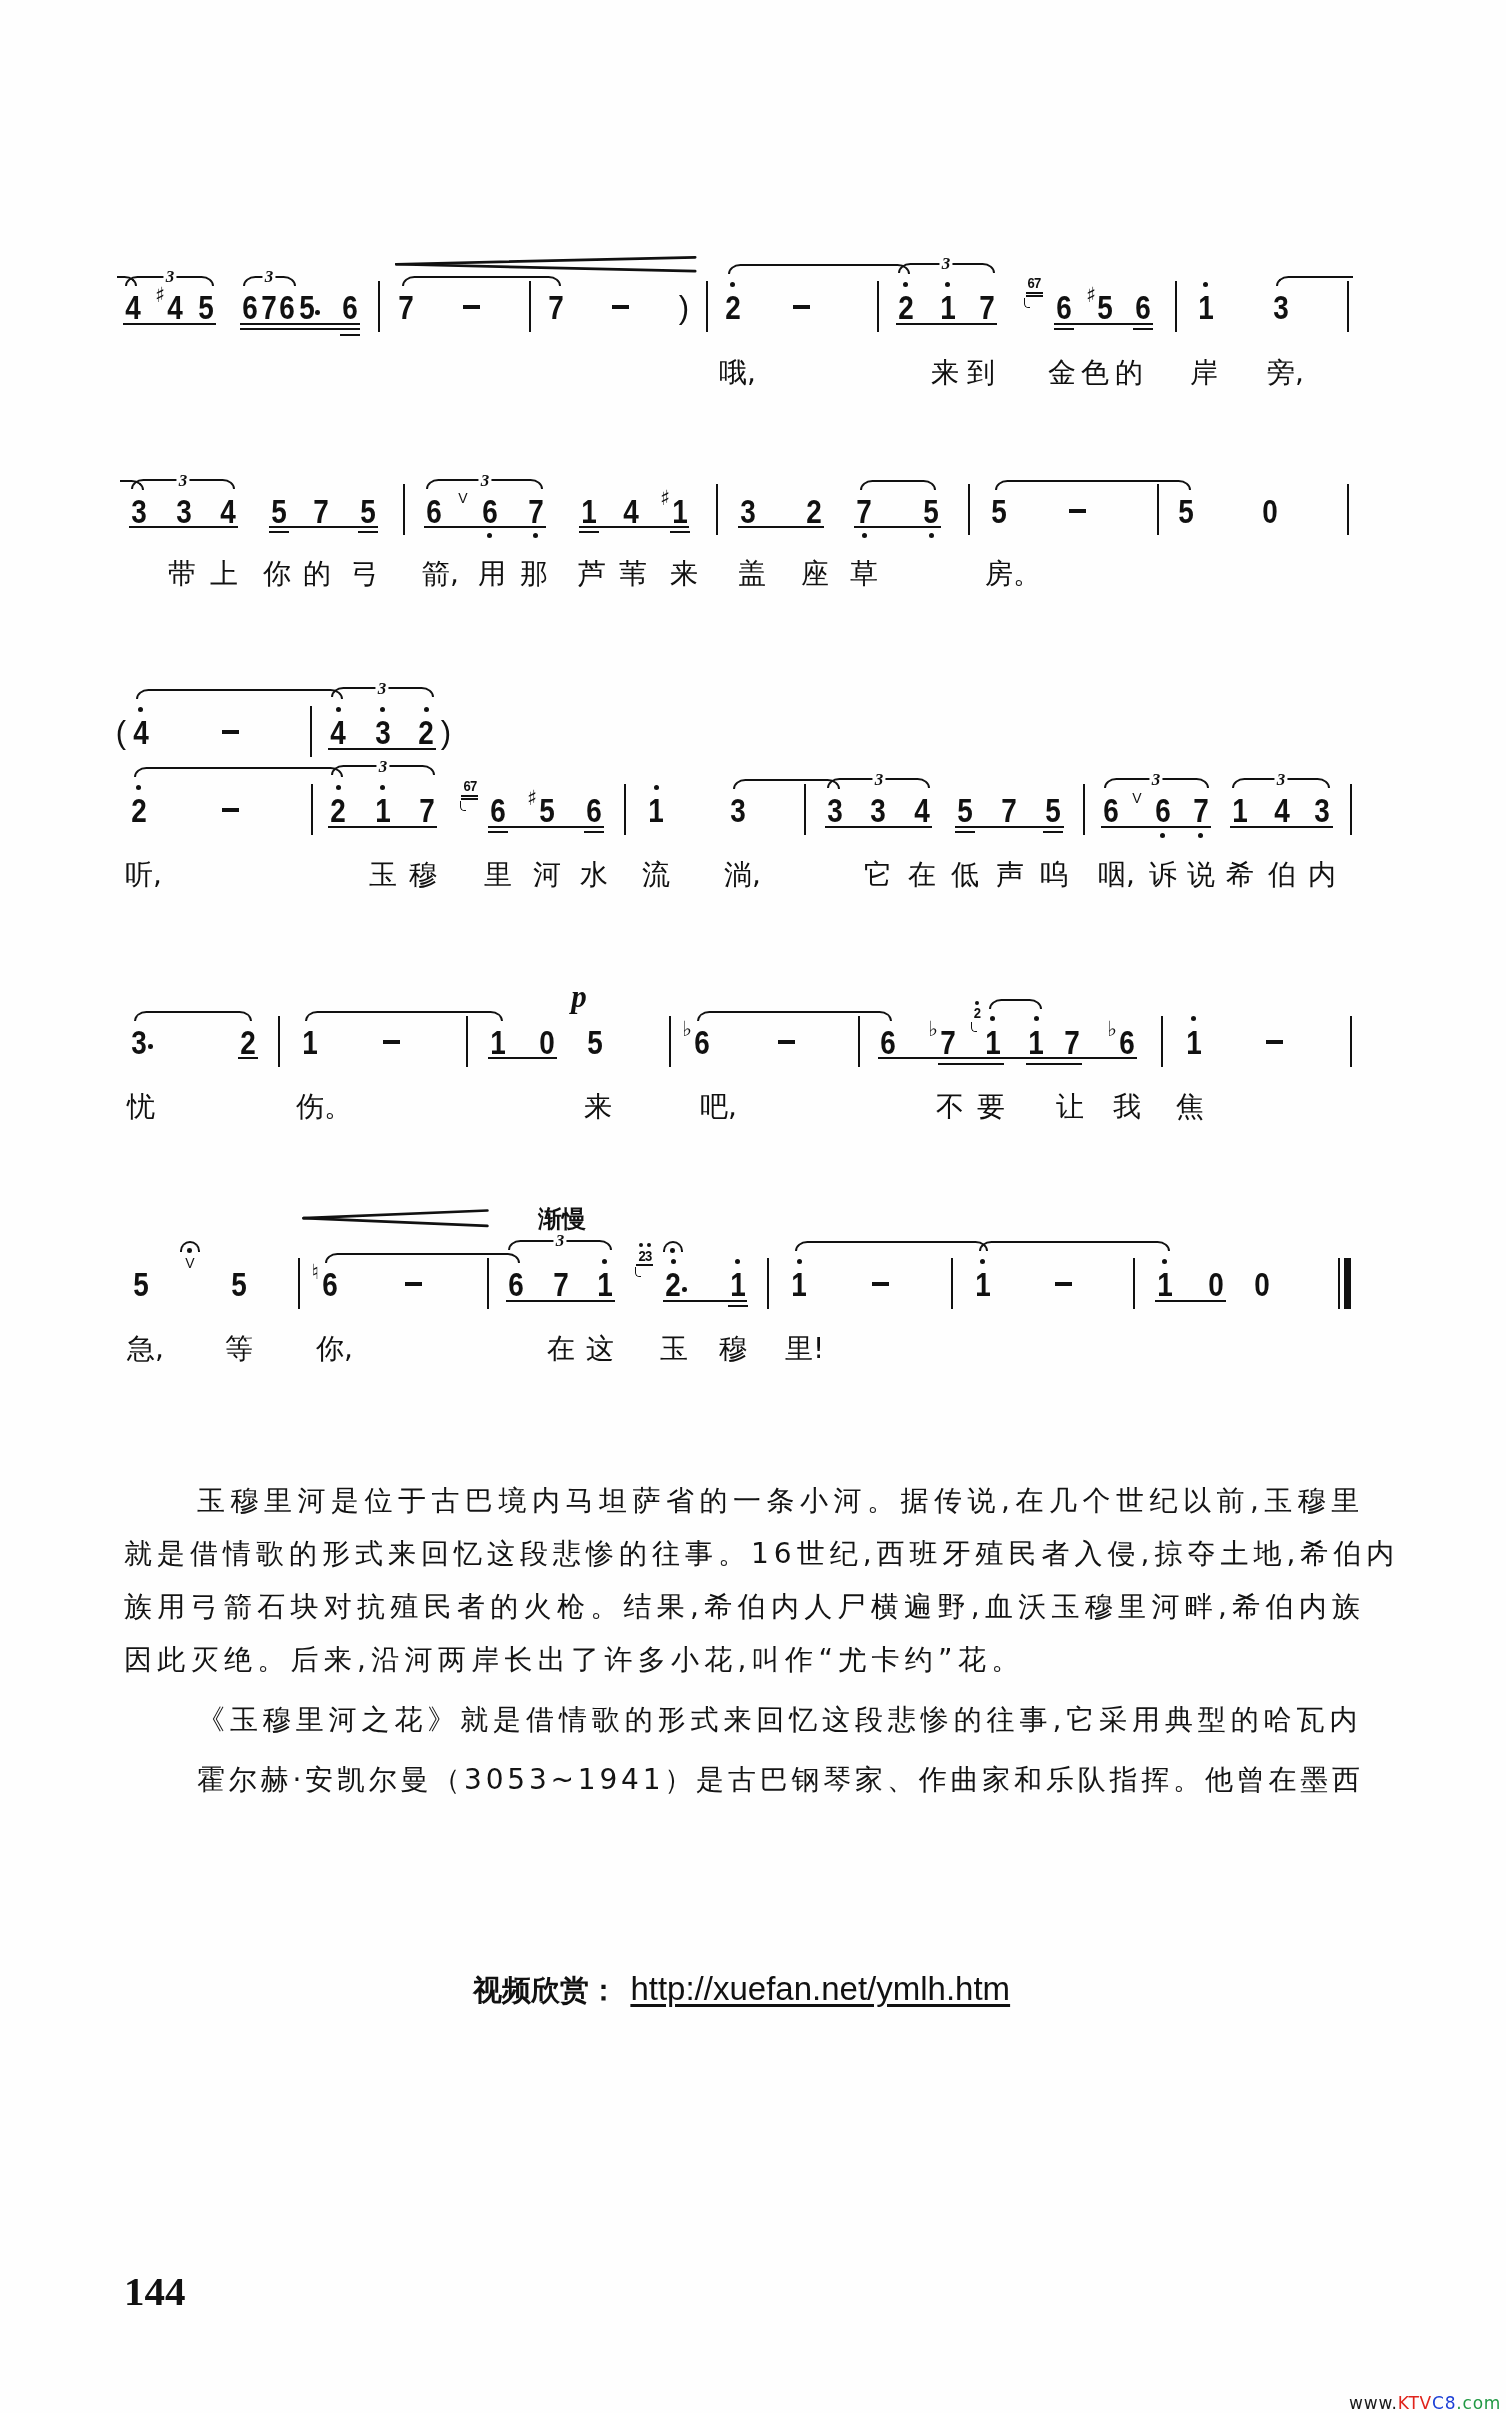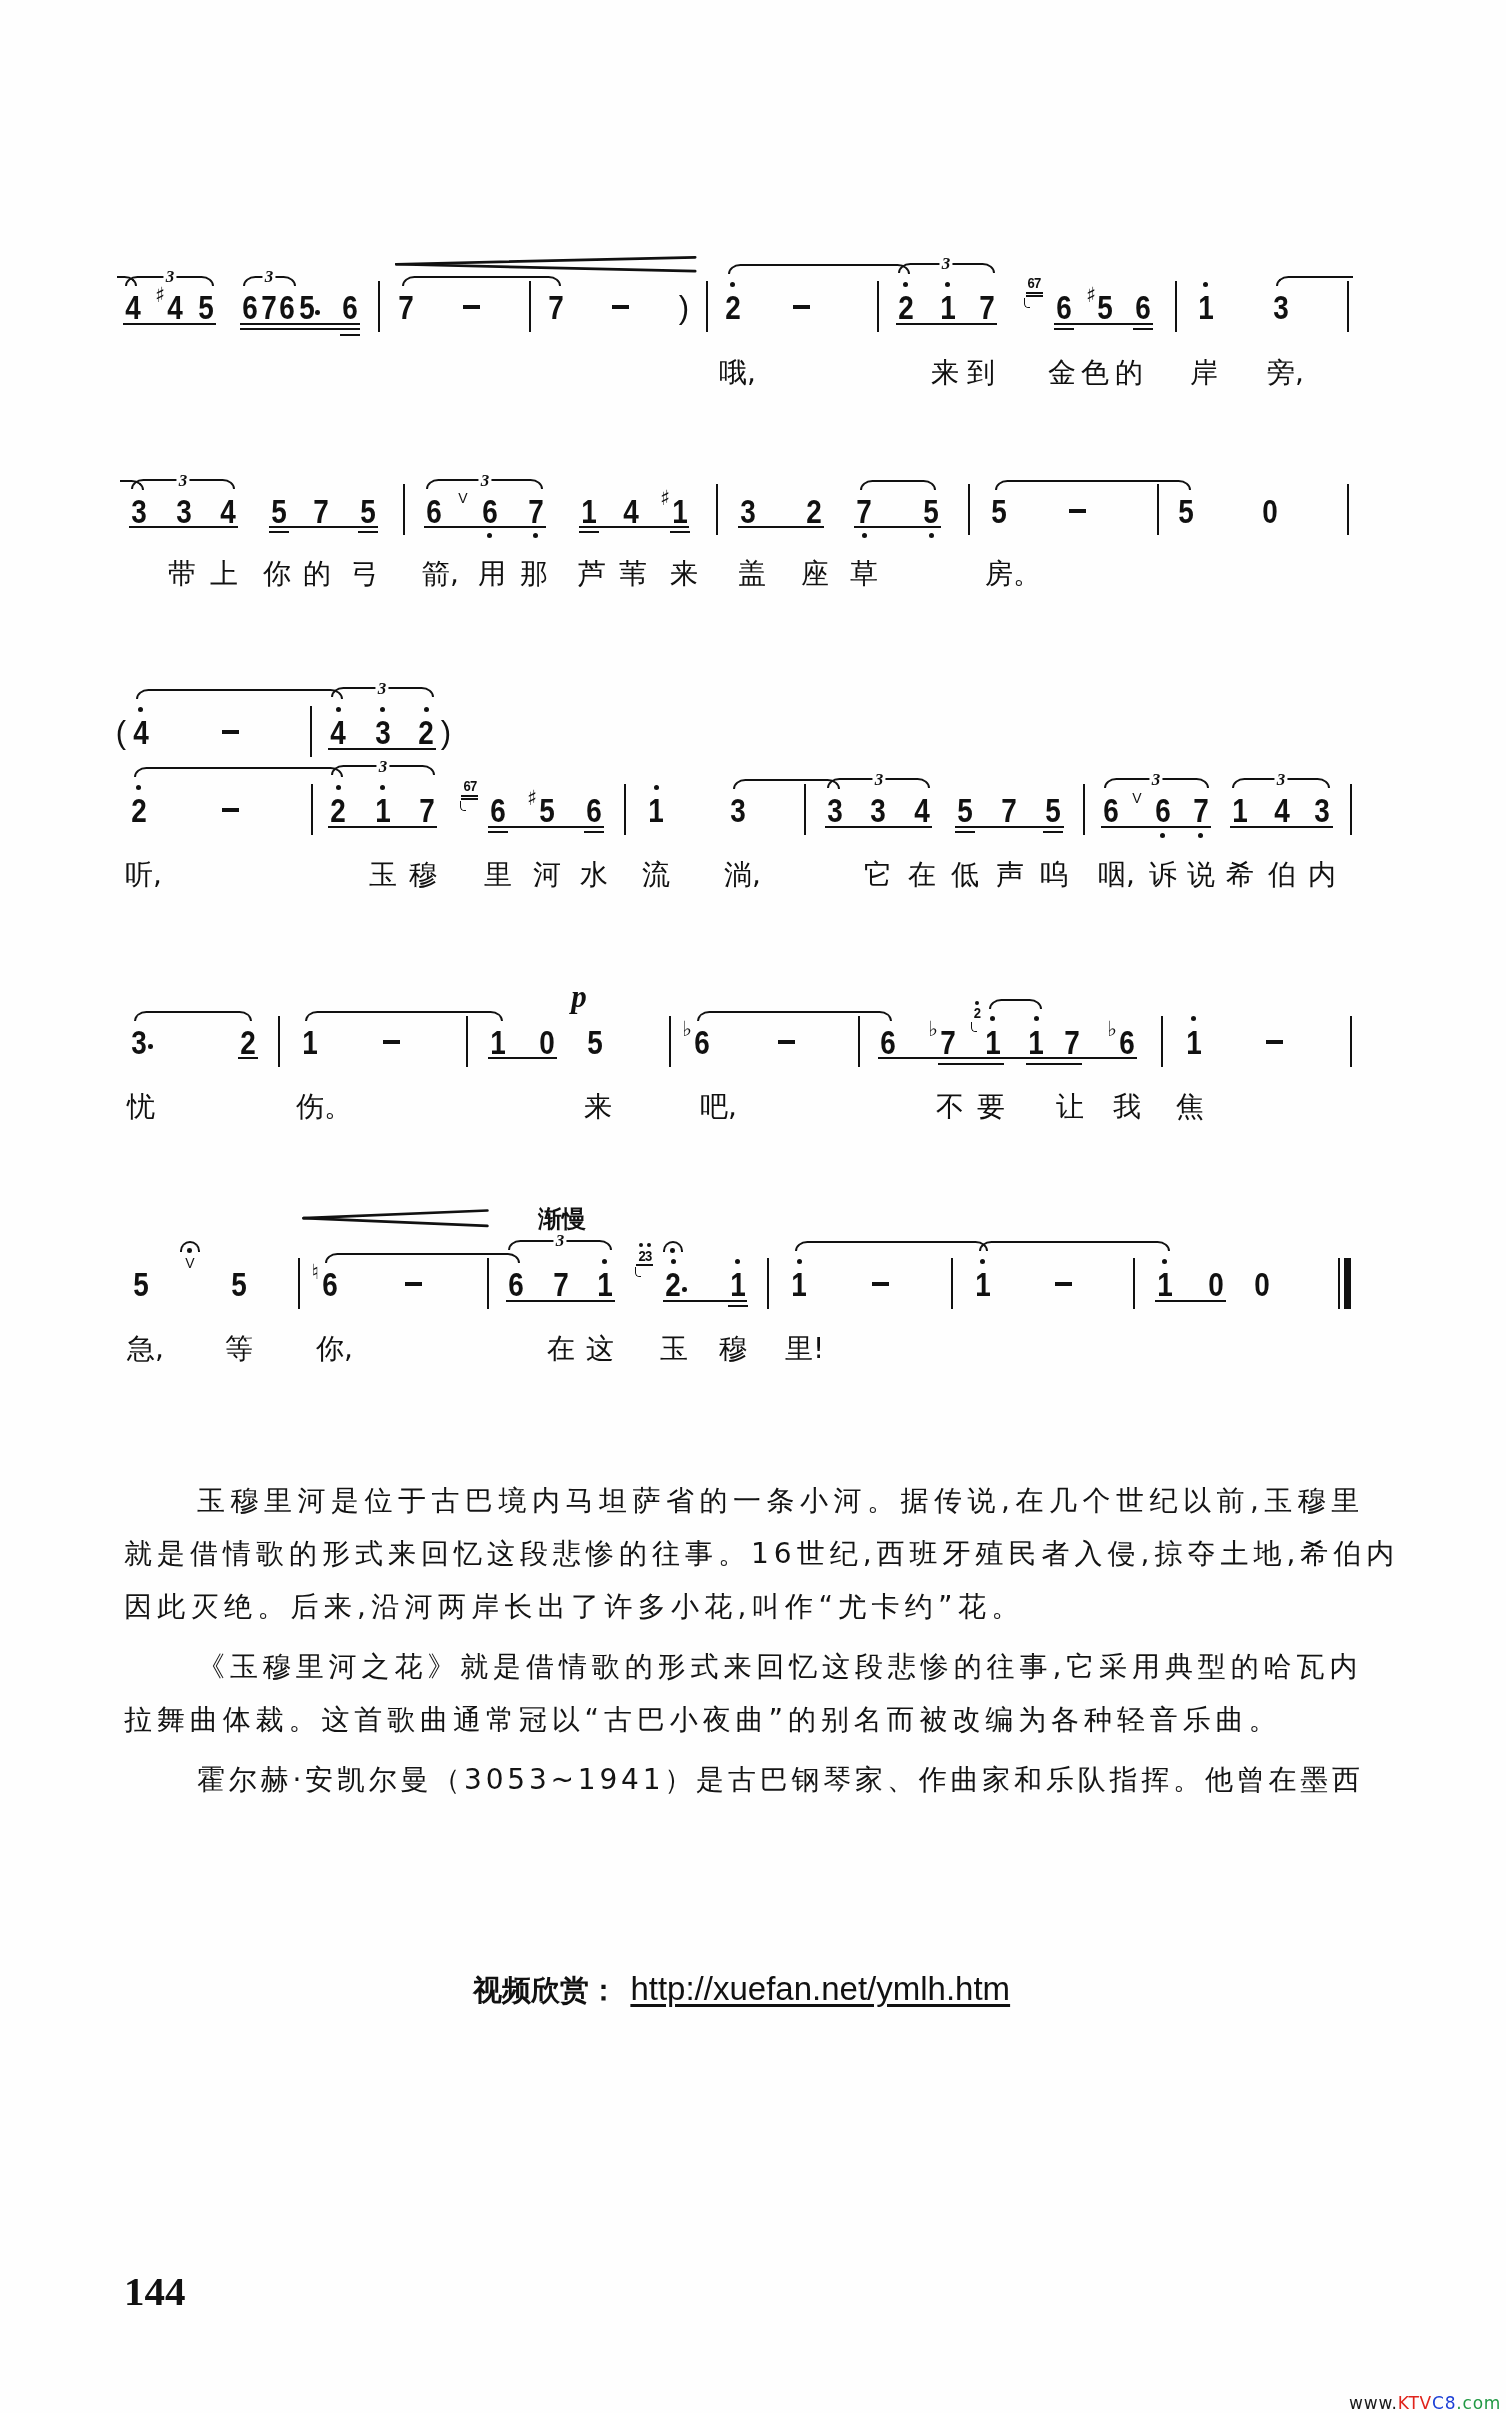--- a/index.html
+++ b/index.html
@@ -415,25 +415,25 @@
         <span class="lyric" style="left: 660px; top: 1349px;">玉</span>
         <span class="lyric" style="left: 719px; top: 1349px;">穆</span>
         <span class="lyric" style="left: 785px; top: 1349px;">里!</span>
       </div>
     </div>
 
   <div class="prose">
     <div class="para">
       <div class="pline indent fill" style="letter-spacing: 5.5px;">玉穆里河是位于古巴境内马坦萨省的一条小河。据传说,在几个世纪以前,玉穆里</div>
       <div class="pline fill" style="letter-spacing: 5px;">就是借情歌的形式来回忆这段悲惨的往事。16世纪,西班牙殖民者入侵,掠夺土地,希伯内</div>
+      <div class="pline fill" style="letter-spacing: 5.3px;">族用弓箭石块对抗殖民者的火枪。结果,希伯内人尸横遍野,血沃玉穆里河畔,希伯内族</div>
       <div class="pline last" style="letter-spacing: 5.3px;">因此灭绝。后来,沿河两岸长出了许多小花,叫作“尤卡约”花。</div>
     </div>
     <div class="para">
       <div class="pline indent fill" style="letter-spacing: 4.9px;">《玉穆里河之花》就是借情歌的形式来回忆这段悲惨的往事,它采用典型的哈瓦内</div>
-      <div class="pline last" style="letter-spacing: 4.9px;">拉舞曲体裁。这首歌曲通常冠以“古巴小夜曲”的别名而被改编为各种轻音乐曲。</div>
     </div>
     <div class="para">
       <div class="pline indent fill" style="letter-spacing: 3.8px;">霍尔赫·安凯尔曼（3053~1941）是古巴钢琴家、作曲家和乐队指挥。他曾在墨西</div>
     </div>
   </div>
 
   <div class="video-link">
     <span class="vlabel">视频欣赏：</span>
     <span class="vurl">http://xuefan.net/ymlh.htm</span>
   </div>

